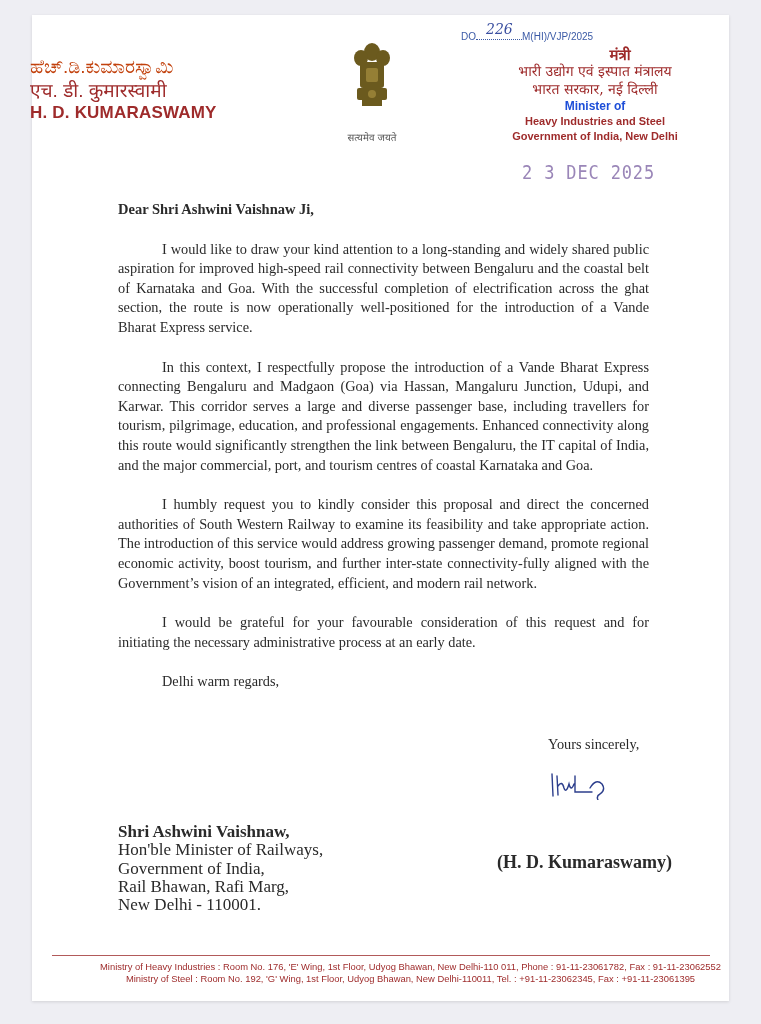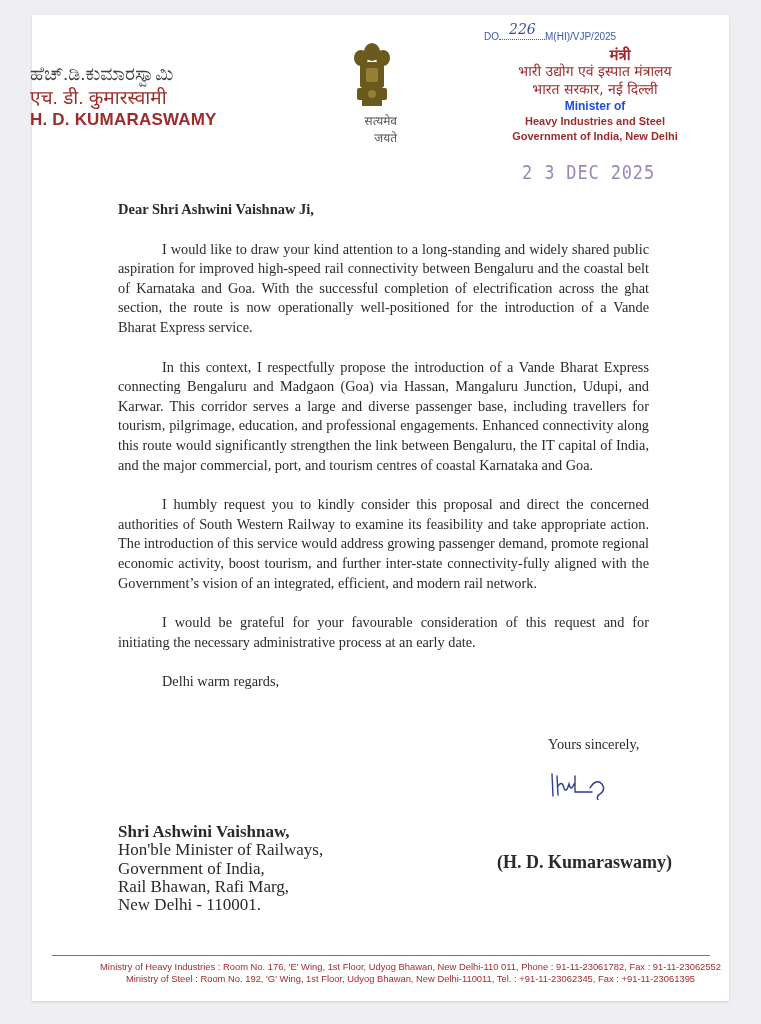--- a/index.html
+++ b/index.html
@@ -16,33 +16,33 @@
     width: 697px; height: 986px;
     background: #ffffff;
     box-shadow: 0 1px 3px rgba(0,0,0,0.12);
   }
   
   .lh-left {
     position: absolute; left: 30px; top: 55px;
     color: #a52a2a;
     font-family: "Liberation Sans", sans-serif;
   }
-  .lh-left .kn { font-size: 19px; line-height: 24px; color: #404040; margin-top: 7px; }
+  .lh-left .kn { font-size: 19px; line-height: 24px; color: #c2410c; }
   .lh-left .hi { font-size: 19px; line-height: 23px; color: #9e2b2b; }
   .lh-left .en { font-size: 17px; font-weight: bold; line-height: 22px; color: #9e2b2b; letter-spacing: 0.2px; }
 
   
   .emblem {
     position: absolute; left: 315px; top: 22px;
     width: 50px; text-align: center;
   }
   .emblem svg { display: block; margin: 0 auto; }
-  .emblem .motto { font-size: 12px; color: #555; font-family: "DejaVu Sans", sans-serif; margin-top: 2px; text-align: right; }
+  .emblem .motto { font-size: 10px; color: #555; font-family: "DejaVu Sans", sans-serif; margin-top: 20px; }
   .do-ref {
-    position: absolute; left: 460px; top: 29px;
+    position: absolute; left: 437px; top: 29px;
     font-size: 10px; color: #3b5aa6;
     font-family: "Liberation Sans", sans-serif;
     white-space: nowrap;
     padding-left: 24px;
   }
   .do-ref .hand {
     display: inline-block; width: 46px; height: 10px; position: relative;
     border-bottom: 1px dotted #3b5aa6;
   }
   .do-ref .hand span {

